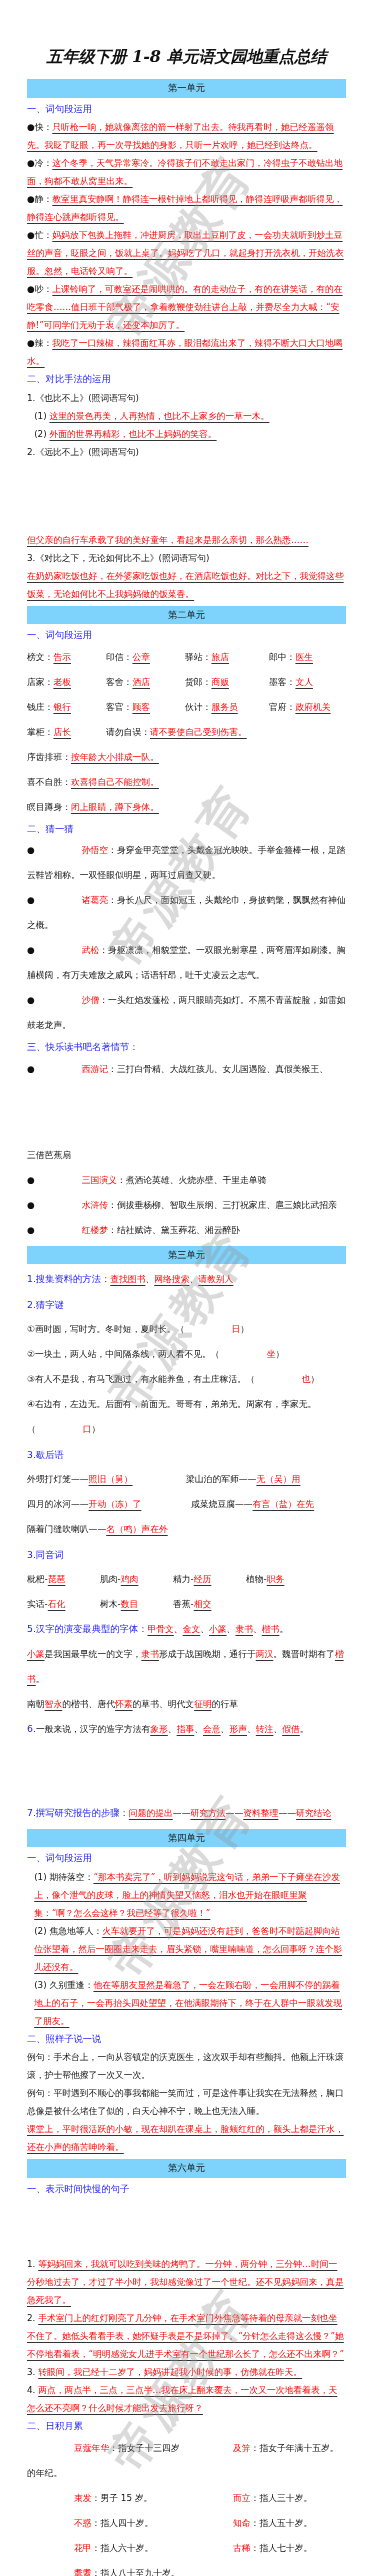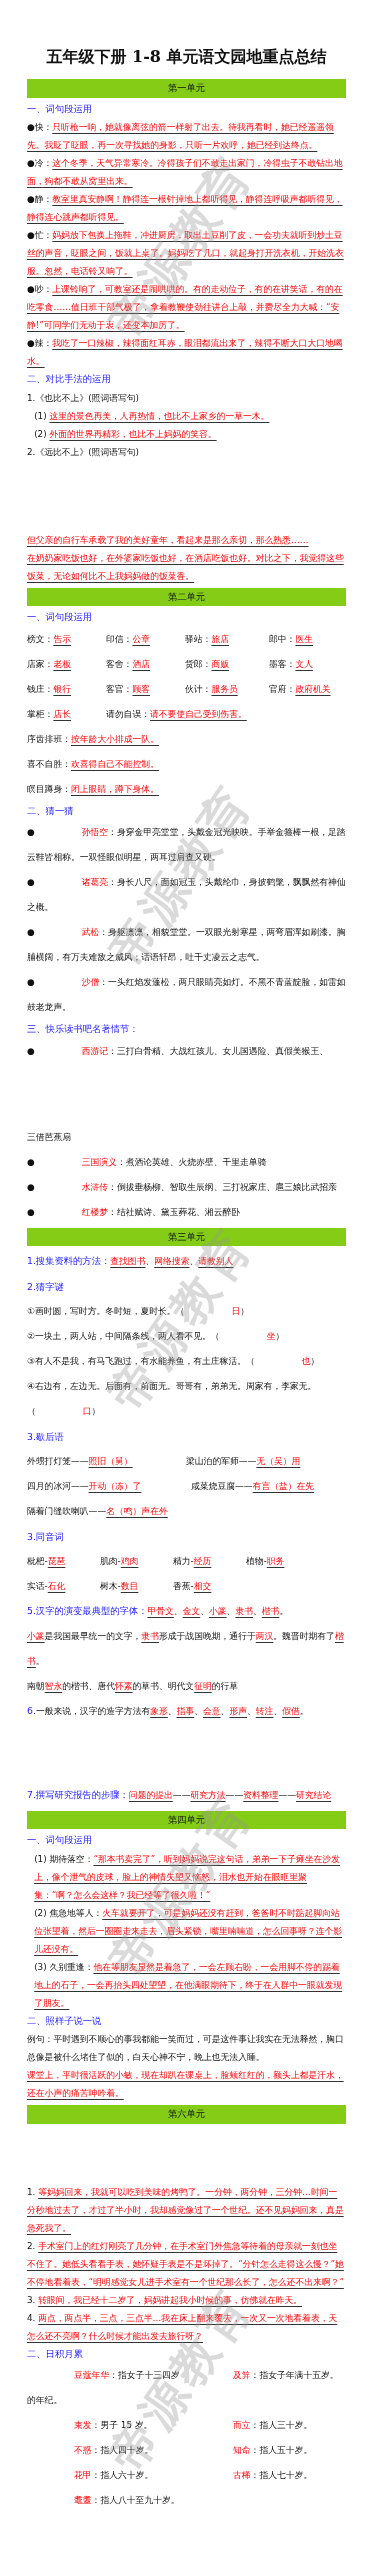--- a/index.html
+++ b/index.html
@@ -1,20 +1,20 @@
 <!DOCTYPE html>
 <html style="font-size:8.2px"><head>
 <meta charset="utf-8">
 <style>
   * { box-sizing: border-box; margin: 0; padding: 0; }
   html, body { background: #ffffff; }
   body { width: 371px; font-family: "DejaVu Sans", "Liberation Sans", sans-serif; color: #111; position: relative; }
   .page { width: 371px; padding: 0 25px 0 27px; position: relative; overflow: hidden; }
-  .title { font-family: "DejaVu Serif", "Liberation Serif", serif; font-weight: bold; font-size: 16px; text-align: center; padding-top: 47px; height: 76px; letter-spacing: 0px; white-space: nowrap; }
-  .unit { background: #84cc16; text-align: center; font-size: 9.3px; height: 18.5px; line-height: 18.5px; margin: 3.1px 0 2.1px; }
+  .title { font-family: "DejaVu Serif", "Liberation Serif", serif; font-weight: bold; font-size: 16px; text-align: center; padding-top: 47px; height: 76px; letter-spacing: 0px; white-space: nowrap; font-style: italic; }
+  .unit { background: #7dd3fc; text-align: center; font-size: 9.3px; height: 18.5px; line-height: 18.5px; margin: 3.1px 0 2.1px; }
   .h { color: #1a1aff; font-size: 9.3px; line-height: 18.5px; }
   .p { font-size: 8.8px; line-height: 18px; }
   .ans { color: #ff0000; font-family: "DejaVu Serif", "Liberation Serif", serif; text-decoration: underline; text-decoration-color: #333; text-underline-offset: 2.6px; }
   .red { color: #ff0000; margin-left: 47px; }
   .indent { padding-left: 7.2px; }
   .gap { height: 62px; }
   .grid4 { display: grid; grid-template-columns: 79px 79px 84px 1fr; font-size: 8.8px; line-height: 25px; }
   .grid2 { display: grid; grid-template-columns: 159px 1fr; font-size: 8.8px; line-height: 25px; }
   .row { white-space: nowrap; }
   .watermark { position: absolute; color: rgba(150,150,150,0.35); font-size: 47px; font-weight: bold; transform: rotate(-55deg); pointer-events: none; letter-spacing: 5.2px; white-space: nowrap; font-family: "DejaVu Sans", sans-serif; }
@@ -36,20 +36,21 @@
     <p class="p"><span>●吵：</span><span class="ans">上课铃响了，可教室还是闹哄哄的。有的走动位子，有的在讲笑话，有的在吃零食……值日班干部气极了，拿着教鞭使劲往讲台上敲，并费尽全力大喊：“安静!”可同学们无动于衷，还变本加厉了。</span></p>
     <p class="p"><span>●辣：</span><span class="ans">我吃了一口辣椒，辣得面红耳赤，眼泪都流出来了，辣得不断大口大口地喝水。</span></p>
   </div>
   <div class="h">二、对比手法的运用</div>
   <p class="p">1.《也比不上》(照词语写句)</p>
   <p class="p indent"><span>(1)</span> <span class="ans">这里的景色再美，人再热情，也比不上家乡的一草一木。</span></p>
   <p class="p indent"><span>(2)</span> <span class="ans">外面的世界再精彩，也比不上妈妈的笑容。</span></p>
   <p class="p">2.《远比不上》(照词语写句)</p>
   <div class="gap" style="height:70px"></div>
   <p class="p"><span class="ans">但父亲的自行车承载了我的美好童年，看起来是那么亲切，那么熟悉……</span></p>
+  <p class="p">3.《对比之下，无论如何比不上》(照词语写句)</p>
   <p class="p"><span class="ans">在奶奶家吃饭也好，在外婆家吃饭也好，在酒店吃饭也好。对比之下，我觉得这些饭菜，无论如何比不上我妈妈做的饭菜香。</span></p>
 
   <div class="unit">第二单元</div>
   <div class="h">一、词句段运用</div>
   <div class="grid4">
     <span><span>榜文：</span><span class="ans">告示</span></span>
     <span><span>印信：</span><span class="ans">公章</span></span>
     <span><span>驿站：</span><span class="ans">旅店</span></span>
     <span><span>郎中：</span><span class="ans">医生</span></span>
     <span><span>店家：</span><span class="ans">老板</span></span>
@@ -123,24 +124,26 @@
   <p class="p" style="line-height:25px">
     <span class="h">7.撰写研究报告的步骤：</span><span class="ans">问题的提出</span>——<span class="ans">研究方法</span>——<span class="ans">资料整理</span>——<span class="ans">研究结论</span>
   </p>
 
   <div class="unit">第四单元</div>
   <div class="h">一、词句段运用</div>
   <p class="p indent"><span>(1) 期待落空：</span><span class="ans">“那本书卖完了”，听到妈妈说完这句话，弟弟一下子瘫坐在沙发上，像个泄气的皮球，脸上的神情失望又恼怒，泪水也开始在眼眶里聚集：“啊？怎么会这样？我已经等了很久啦！”</span></p>
   <p class="p indent"><span>(2) 焦急地等人：</span><span class="ans">火车就要开了，可是妈妈还没有赶到，爸爸时不时踮起脚向站位张望着，然后一圈圈走来走去，眉头紧锁，嘴里喃喃道，怎么回事呀？连个影儿还没有。</span></p>
   <p class="p indent"><span>(3) 久别重逢：</span><span class="ans">他在等朋友显然是着急了，一会左顾右盼，一会用脚不停的踢着地上的石子，一会再抬头四处望望，在他满眼期待下，终于在人群中一眼就发现了朋友。</span></p>
   <div class="h">二、照样子说一说</div>
+  <p class="p">例句：手术台上，一向从容镇定的沃克医生，这次双手却有些颤抖。他额上汗珠滚滚，护士帮他擦了一次又一次。</p>
   <p class="p">例句：平时遇到不顺心的事我都能一笑而过，可是这件事让我实在无法释然，胸口总像是被什么堵住了似的，白天心神不宁，晚上也无法入睡。</p>
   <p class="p"><span class="ans">课堂上，平时很活跃的小敏，现在却趴在课桌上，脸颊红红的，额头上都是汗水，还在小声的痛苦呻吟着。</span></p>
 
   <div class="unit">第六单元</div>
+  <div class="h">一、表示时间快慢的句子</div>
   <div class="gap" style="height:57px"></div>
   <p class="p"><span>1.</span> <span class="ans">等妈妈回来，我就可以吃到美味的烤鸭了。一分钟，两分钟，三分钟…时间一分秒地过去了，才过了半小时，我却感觉像过了一个世纪。还不见妈妈回来，真是急死我了。</span></p>
   <p class="p"><span>2.</span> <span class="ans">手术室门上的红灯刚亮了几分钟，在手术室门外焦急等待着的母亲就一刻也坐不住了。她低头看看手表，她怀疑手表是不是坏掉了。“分针怎么走得这么慢？”她不停地看着表，“明明感觉女儿进手术室有一个世纪那么长了，怎么还不出来啊？”</span></p>
   <p class="p"><span>3.</span> <span class="ans">转眼间，我已经十二岁了，妈妈讲起我小时候的事，仿佛就在昨天。</span></p>
   <p class="p"><span>4.</span> <span class="ans">两点，两点半，三点，三点半…我在床上翻来覆去，一次又一次地看着表，天怎么还不亮啊？什么时候才能出发去旅行呀？</span></p>
   <div class="h">二、日积月累</div>
   <div class="grid2">
     <span><span class="red">豆蔻年华</span><span>：指女子十三四岁的年纪。</span></span>
     <span><span class="red">及笄</span><span>：指女子年满十五岁。</span></span>
     <span><span class="red">束发</span><span>：男子 15 岁。</span></span>

